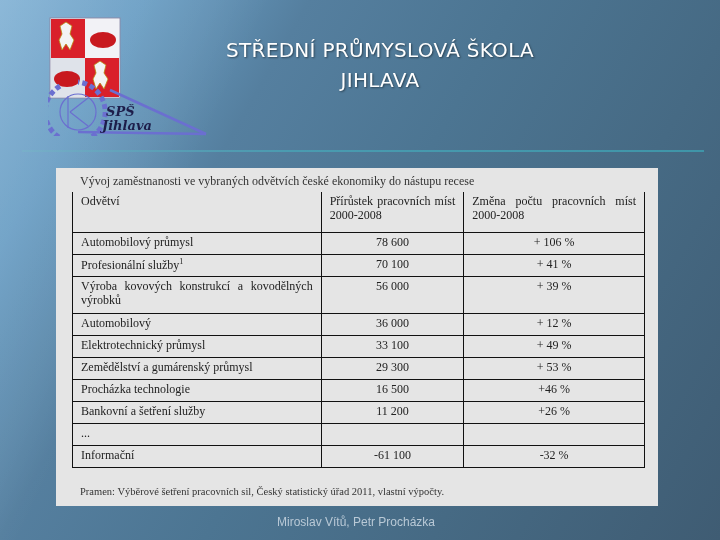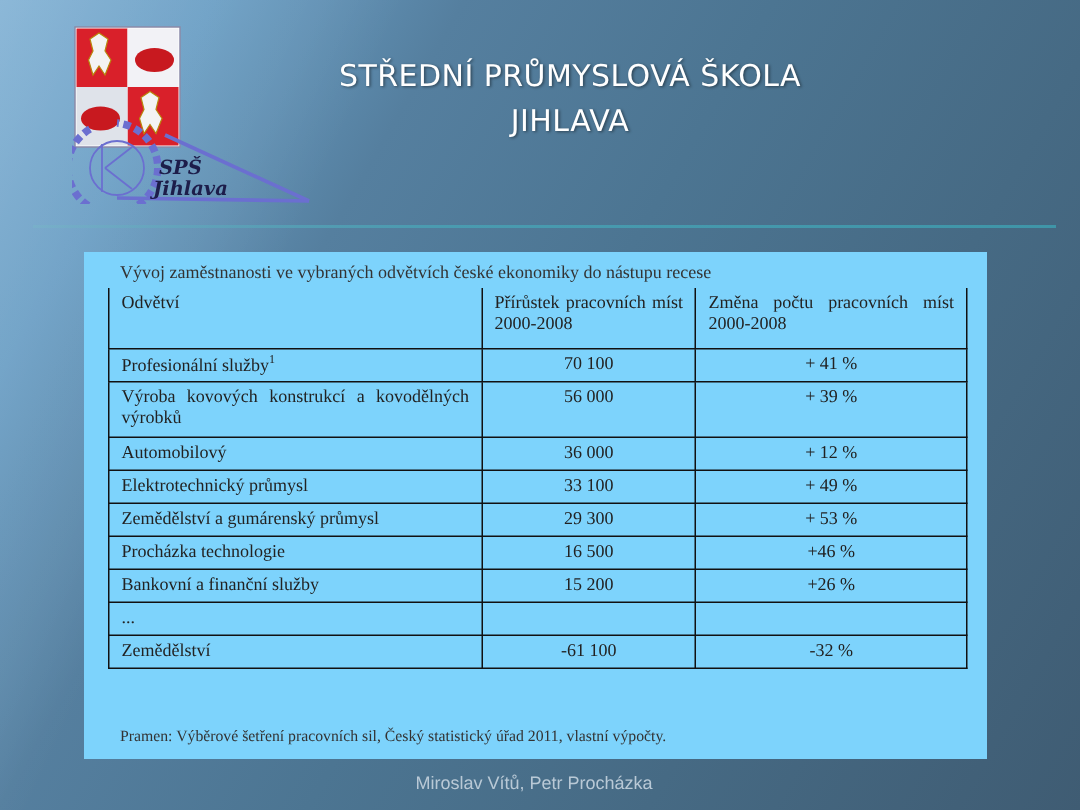--- a/index.html
+++ b/index.html
@@ -25,21 +25,21 @@
   }
   .title div { white-space:nowrap; }
   
   .divider {
     position:absolute; left:22px; top:150px; width:682px; height:2px;
     background: linear-gradient(90deg, rgba(120,180,200,0.55), #4a9bb0 40%, #3f95a8 100%);
   }
   
   .panel {
     position:absolute; left:56px; top:168px; width:602px; height:338px;
-    background:#7dd3fc;
+    background:#e5e5e5;
     font-family:"Liberation Serif", serif; color:#222;
   }
   .caption {
     position:absolute; left:24px; top:6px; font-size:12px; color:#333; white-space:nowrap;
   }
   table.data {
     position:absolute; left:16px; top:24px; width:573px;
     border-collapse:collapse; font-size:12px; color:#222;
   }
   table.data td {
@@ -103,20 +103,25 @@
 <div class="panel">
   <div class="caption">Vývoj zaměstnanosti ve vybraných odvětvích české ekonomiky do nástupu recese</div>
   <table class="data">
     <tbody>
         <tr class="head">
       <td class="c1">Odvětví</td>
       <td class="c2">Přírůstek pracovních míst 2000-2008</td>
       <td class="c3">Změna počtu pracovních míst 2000-2008</td>
     </tr>
     <tr>
+      <td class="c1">Automobilový průmysl</td>
+      <td class="c2">78 600</td>
+      <td class="c3">+ 106 %</td>
+    </tr>
+    <tr>
       <td class="c1"><span>Profesionální služby</span><sup>1</sup></td>
       <td class="c2">70 100</td>
       <td class="c3">+ 41 %</td>
     </tr>
     <tr class="tall">
       <td class="c1">
             <span class="just" style="text-align-last:left;">Výroba kovových konstrukcí a kovodělných výrobků</span>
           </td>
       <td class="c2">56 000</td>
       <td class="c3">+ 39 %</td>
@@ -135,31 +140,31 @@
       <td class="c1">Zemědělství a gumárenský průmysl</td>
       <td class="c2">29 300</td>
       <td class="c3">+ 53 %</td>
     </tr>
     <tr>
       <td class="c1">Procházka technologie</td>
       <td class="c2">16 500</td>
       <td class="c3">+46 %</td>
     </tr>
     <tr>
-      <td class="c1">Bankovní a finanční služby</td>
-      <td class="c2">15 200</td>
+      <td class="c1">Bankovní a šetření služby</td>
+      <td class="c2">11 200</td>
       <td class="c3">+26 %</td>
     </tr>
     <tr>
       <td class="c1">...</td>
       <td class="c2"></td>
       <td class="c3"></td>
     </tr>
     <tr>
-      <td class="c1">Zemědělství</td>
+      <td class="c1">Informační</td>
       <td class="c2">-61 100</td>
       <td class="c3">-32 %</td>
     </tr>
   </tbody>
     </table>
   <div class="source">Pramen: Výběrové šetření pracovních sil, Český statistický úřad 2011, vlastní výpočty.</div>
 </div>
 
 <div class="footer">Miroslav Vítů, Petr Procházka</div>
 

